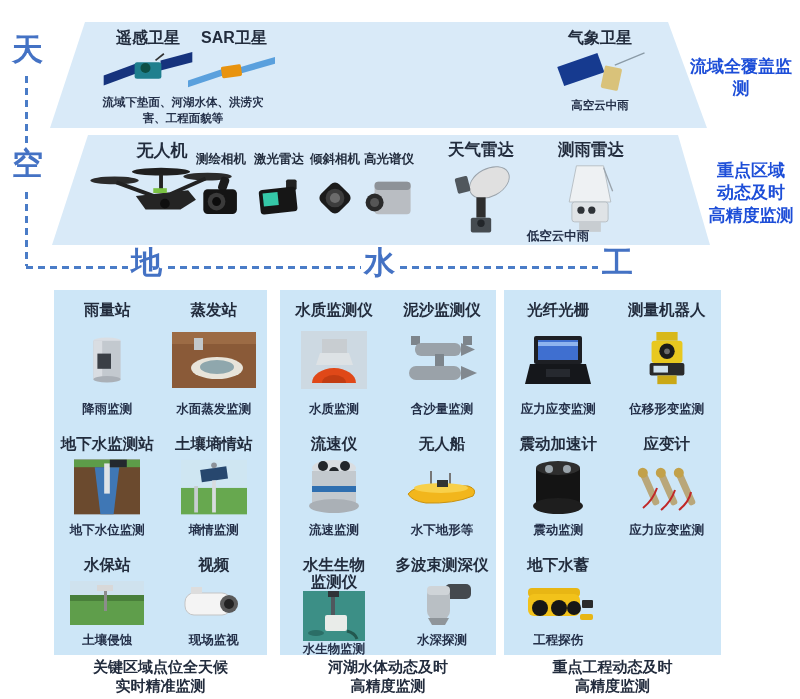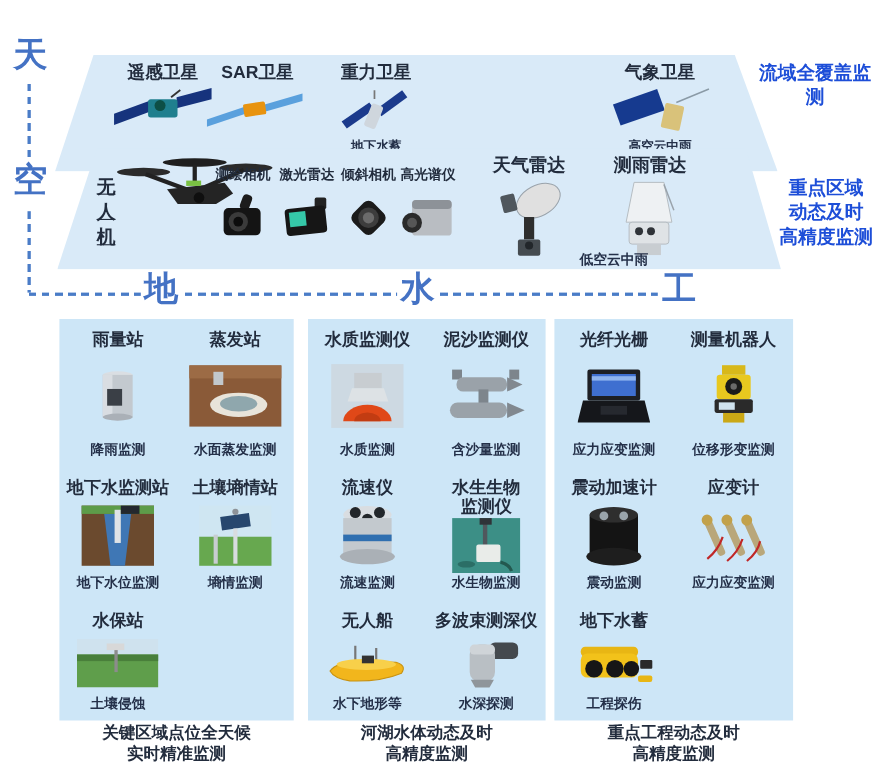--- a/index.html
+++ b/index.html
@@ -10,39 +10,39 @@
   
   .rail { position:absolute; font-size:31px; font-weight:700; color:#4472c4; line-height:1; }
   .hdash { position:absolute; height:3px;
            background:repeating-linear-gradient(90deg,#4a7cc7 0 7px,transparent 7px 12px); }
   .vdash { position:absolute; width:3px;
            background:repeating-linear-gradient(180deg,#4a7cc7 0 7px,transparent 7px 12px); }
 
   
   .band { position:absolute; background:#d9eaf8; }
   #band-sky { left:50px; top:22px; width:660px; height:106px;
-              clip-path:polygon(35px 0,618px 0,657px 100%,0 100%);margin-top:28px; }
+              clip-path:polygon(35px 0,618px 0,657px 100%,0 100%); }
   #band-air { left:52px; top:135px; width:660px; height:110px;
               clip-path:polygon(36px 0,626px 0,658px 100%,0 100%); }
 
   .t   { font-weight:700; color:#222c3d; text-align:center; white-space:pre-line; }
   .cap { color:#243049; text-align:center; white-space:pre-line; font-weight:600; }
 
   .sat { position:absolute; width:96px; display:flex; flex-direction:column; align-items:center; }
   .sat .t  { font-size:16px; height:23px; }
   .sat .ic { height:44px; display:flex; align-items:center; justify-content:center; }
   .sat .cap{ font-size:11.5px; line-height:1.3; margin-top:3px; }
   .shared-cap { position:absolute; left:42px; top:73px; width:182px;
                 font-size:11.5px; line-height:1.35; }
 
   .side-label { position:absolute; font-weight:700; font-size:17px; color:#1d4ed8;
                 text-align:center; white-space:pre-line; line-height:1.32; }
 
   .drone-item { position:absolute; left:36px; top:4px; width:148px;
-                display:flex; flex-direction:row; align-items:center;text-decoration:underline; }
+                display:flex; flex-direction:column; align-items:center; }
   .drone-item .t { font-size:17px; height:24px; }
   .sensor { position:absolute; top:16px; width:58px; display:flex; flex-direction:column; align-items:center; }
   .sensor .t { font-size:12.5px; white-space:nowrap; height:18px; }
   .sensor .ic{ height:52px; display:flex; align-items:center; justify-content:center; margin-top:3px; }
   .radar { position:absolute; top:4px; width:104px; display:flex; flex-direction:column; align-items:flex-start; }
   .radar .t { font-size:16.5px; height:23px; }
   .radar .ic{ height:78px; display:flex; align-items:flex-start; justify-content:center; margin-top:2px; }
   #radar-caption { position:absolute; left:446px; top:93px; width:120px; font-size:12.5px; }
 
   
@@ -99,47 +99,36 @@
       <div class="t">SAR卫星</div>
       <div class="ic">
         <svg width="92" height="36" viewBox="0 0 110 42">
           <polygon points="0,30 42,16 42,24 0,38" fill="#5aa0dd"></polygon>
           <polygon points="62,14 104,2 104,10 62,22" fill="#5aa0dd"></polygon>
           <rect x="40" y="12" width="24" height="14" rx="2" fill="#e8930f" transform="rotate(-8 52 19)"></rect>
         </svg>
       </div>
     </div>
 
-    <div class="sat" style="left:244px;top:6px">
-      <div class="t">重力卫星</div>
-      <div class="ic">
-        <svg width="76" height="44" viewBox="0 0 84 56">
-          <polygon points="2,40 34,18 40,26 8,48" fill="#1b3a8c"></polygon>
-          <polygon points="42,26 72,4 78,12 48,34" fill="#1b3a8c"></polygon>
-          <rect x="32" y="20" width="14" height="28" rx="3" fill="#cfd6dd" transform="rotate(22 39 34)"></rect>
-          <line x1="40" y1="14" x2="40" y2="4" stroke="#777" stroke-width="2"></line>
-        </svg>
-      </div>
-      <div class="cap">地下水蓄
-变量</div>
-    </div>
 
 
     <div class="sat" style="left:502px;top:6px">
       <div class="t">气象卫星</div>
       <div class="ic">
         <svg width="96" height="44" viewBox="0 0 110 50">
           <polygon points="6,18 52,2 60,24 14,40" fill="#163a8f"></polygon>
           <rect x="58" y="18" width="20" height="26" rx="2" fill="#d9c27a" transform="rotate(12 68 31)"></rect>
           <line x1="72" y1="16" x2="106" y2="2" stroke="#8a9aa6" stroke-width="1.5"></line>
         </svg>
       </div>
       <div class="cap">高空云中雨</div>
     </div>
 
+    <div class="cap shared-cap">流域下垫面、河湖水体、洪涝灾
+害、工程面貌等</div>
   </div>
 
   <div class="side-label" style="left:682px;top:56px;width:118px">流域全覆盖监测</div>
 
   <div class="band" id="band-air">
 
     <div class="drone-item">
       <div class="t">无人机</div>
       <div>
         <svg width="146" height="62" viewBox="0 0 150 64">
@@ -297,20 +286,32 @@
           <svg width="74" height="44" viewBox="0 0 74 44">
             <rect width="74" height="44" fill="#cfe2ee"></rect>
             <rect y="14" width="74" height="30" fill="#5f9e4b"></rect>
             <rect y="14" width="74" height="6" fill="#497f3a"></rect>
             <rect x="34" y="6" width="3" height="24" fill="#8c8c8c"></rect>
             <rect x="27" y="4" width="16" height="6" fill="#d8d8d8"></rect>
           </svg>
         </div>
         <div class="cap">土壤侵蚀</div>
       </div>
+      <div class="cell">
+        <div class="t">视频</div>
+        <div class="ic">
+          <svg width="62" height="38" viewBox="0 0 62 38">
+            <rect x="2" y="9" width="46" height="22" rx="9" fill="#f4f4f4" stroke="#c5c5c5"></rect>
+            <circle cx="46" cy="20" r="9" fill="#5a5a5a"></circle>
+            <circle cx="46" cy="20" r="5" fill="#222"></circle>
+            <rect x="8" y="3" width="11" height="7" fill="#ddd"></rect>
+          </svg>
+        </div>
+        <div class="cap">现场监视</div>
+      </div>
     </div>
   </div>
 
   <div class="panel" id="panel-water">
     <div class="grid">
       <div class="cell">
         <div class="t">水质监测仪</div>
         <div class="ic">
           <svg width="66" height="58" viewBox="0 0 66 58">
             <rect width="66" height="58" fill="#cdd9e2"></rect>
@@ -346,46 +347,46 @@
             <circle cx="39" cy="8" r="5" fill="#22262a"></circle>
             <circle cx="28" cy="14" r="5" fill="#22262a"></circle>
             <rect x="6" y="13" width="44" height="34" fill="#c3c9ce"></rect>
             <rect x="6" y="28" width="44" height="6" fill="#2f6fb0"></rect>
             <ellipse cx="28" cy="48" rx="25" ry="7" fill="#aab0b6"></ellipse>
           </svg>
         </div>
         <div class="cap">流速监测</div>
       </div>
       <div class="cell">
+        <div class="t">无人船</div>
+        <div class="ic">
+          <svg width="76" height="44" viewBox="0 0 76 44">
+            <line x1="27" y1="6" x2="27" y2="22" stroke="#777" stroke-width="2"></line>
+            <line x1="46" y1="8" x2="46" y2="22" stroke="#777" stroke-width="2"></line>
+            <path d="M4 29 Q10 21 30 20 L64 21 Q74 24 69 31 Q50 39 22 38 Q8 36 4 29 Z" fill="#f2b61c" stroke="#c89210"></path>
+            <ellipse cx="37" cy="23" rx="27" ry="5" fill="#f8d04a"></ellipse>
+            <rect x="33" y="15" width="11" height="7" fill="#333"></rect>
+          </svg>
+        </div>
+        <div class="cap">水下地形等</div>
+      </div>
+      <div class="cell">
         <div class="t">水生生物
 监测仪</div>
         <div class="ic">
           <svg width="62" height="50" viewBox="0 0 62 50">
             <rect width="62" height="50" fill="#3c8f86"></rect>
             <rect x="28" y="4" width="4" height="22" fill="#50575d"></rect>
             <rect x="25" y="0" width="11" height="6" fill="#2f3338"></rect>
             <rect x="22" y="24" width="22" height="16" rx="2" fill="#e9ece9"></rect>
             <ellipse cx="13" cy="42" rx="8" ry="3" fill="#2b6e66"></ellipse>
             <path d="M44 40 q8 2 10 8" stroke="#23584f" stroke-width="3" fill="none"></path>
           </svg>
         </div>
         <div class="cap">水生物监测</div>
-      </div>
-      <div class="cell">
-        <div class="t">无人船</div>
-        <div class="ic">
-          <svg width="76" height="44" viewBox="0 0 76 44">
-            <line x1="27" y1="6" x2="27" y2="22" stroke="#777" stroke-width="2"></line>
-            <line x1="46" y1="8" x2="46" y2="22" stroke="#777" stroke-width="2"></line>
-            <path d="M4 29 Q10 21 30 20 L64 21 Q74 24 69 31 Q50 39 22 38 Q8 36 4 29 Z" fill="#f2b61c" stroke="#c89210"></path>
-            <ellipse cx="37" cy="23" rx="27" ry="5" fill="#f8d04a"></ellipse>
-            <rect x="33" y="15" width="11" height="7" fill="#333"></rect>
-          </svg>
-        </div>
-        <div class="cap">水下地形等</div>
       </div>
       <div class="cell">
         <div class="t">多波束测深仪</div>
         <div class="ic">
           <svg width="62" height="46" viewBox="0 0 62 46">
             <rect x="34" y="4" width="26" height="15" rx="5" fill="#44494e"></rect>
             <rect x="16" y="6" width="23" height="34" rx="9" fill="#b9bfc4"></rect>
             <polygon points="17,38 38,38 34,45 21,45" fill="#8f959a"></polygon>
             <rect x="16" y="6" width="23" height="9" rx="4" fill="#cfd4d8"></rect>
           </svg>

